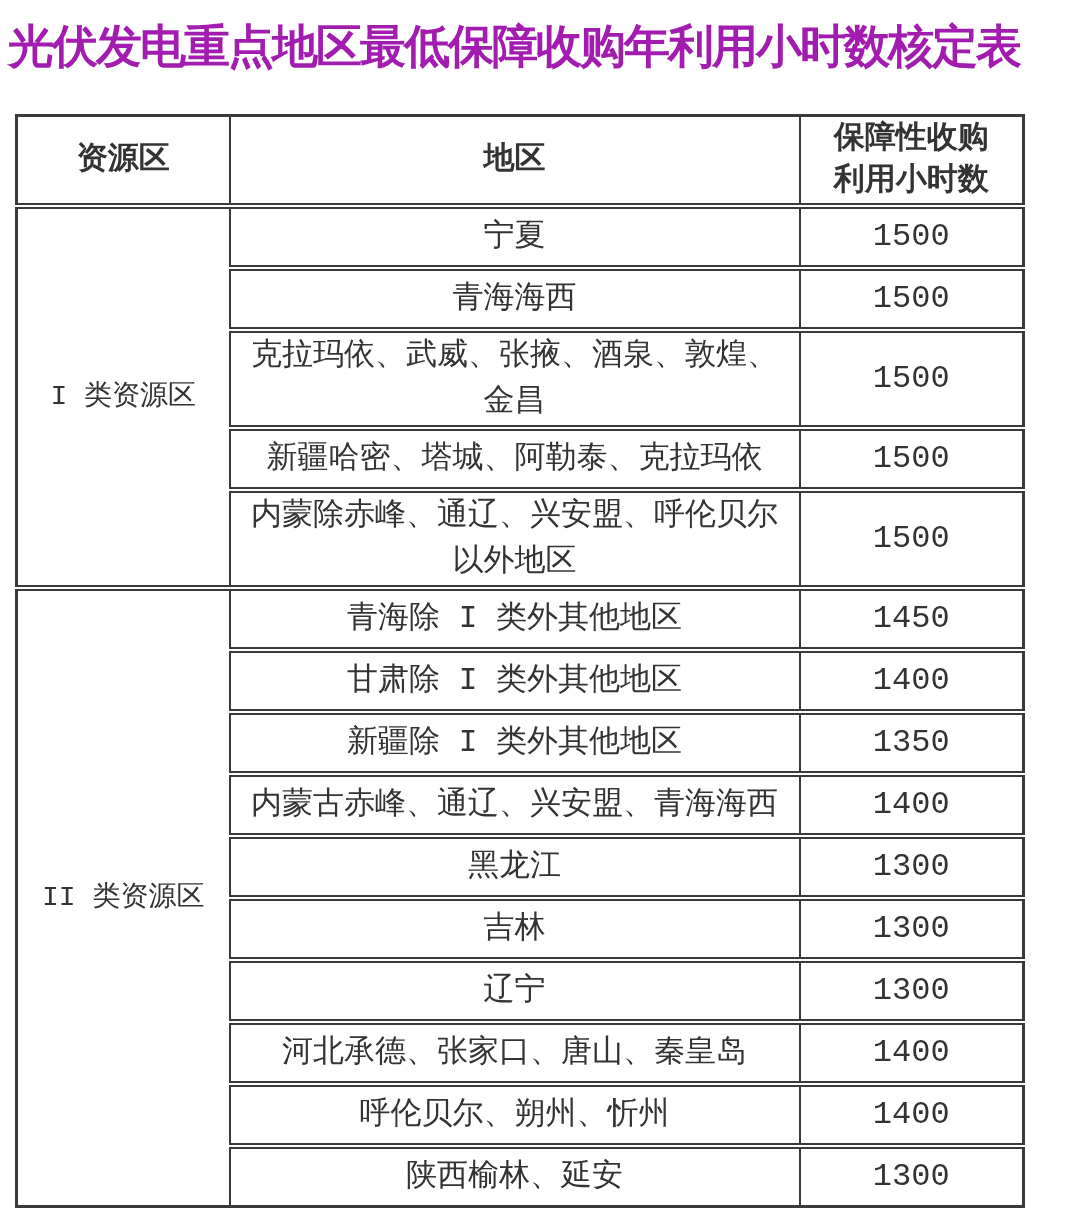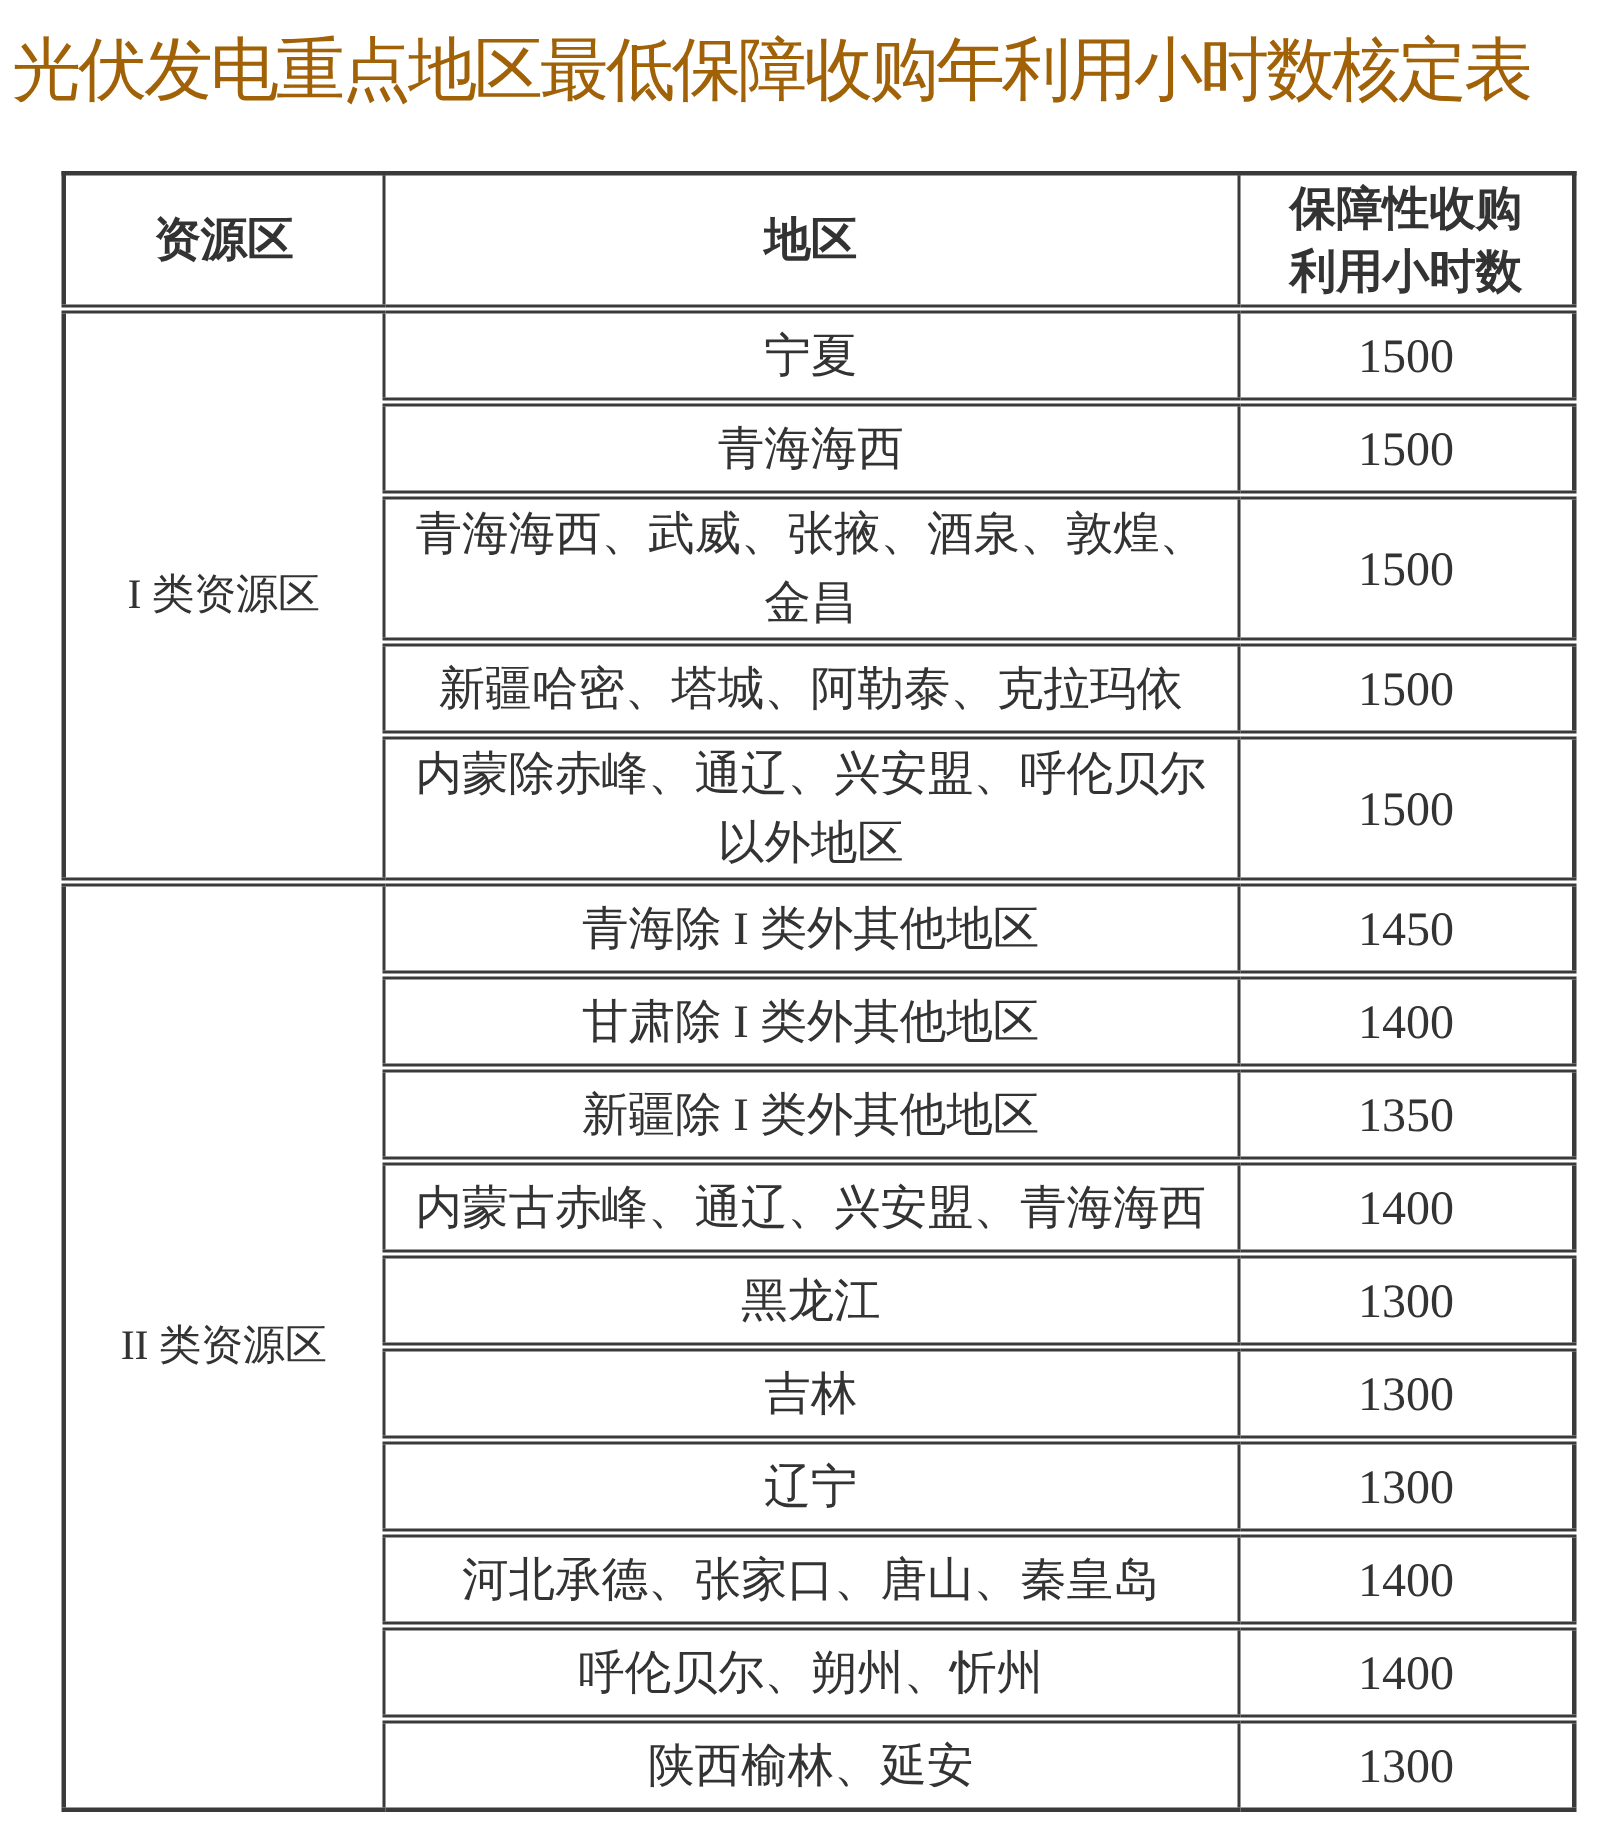--- a/index.html
+++ b/index.html
@@ -9,33 +9,33 @@
   }
   body {
     width: 1080px;
     height: 1225px;
     overflow: hidden;
     position: relative;
   }
   .title {
     margin: 18px 0 0 8px;
     font-family: "Liberation Sans", "DejaVu Sans", sans-serif;
-    font-weight: 400;
+    font-weight: 700;
     font-size: 46px;
     line-height: 1.25;
     letter-spacing: -2px;
-    color: #a16207;
+    color: #a21caf;
     white-space: nowrap;
   }
   table.hours-table {
     border-collapse: collapse;
     table-layout: fixed;
     width: 1007px;
-    margin: 38px 0 0 41px;
-    font-family: Liberation Serif, serif;
+    margin: 38px 0 0 15px;
+    font-family: Liberation Mono, monospace;
     color: #333333;
   }
   table.hours-table, th, td {
     border: 2px solid #3a3a3a;
   }
   table.hours-table {
     border-width: 3px;
   }
   th, td {
     border-bottom: 6px double #3a3a3a;
@@ -93,21 +93,21 @@
     <tr>
       <td class="zone" rowspan="5">I 类资源区</td>
       <td class="region">宁夏</td>
       <td class="hours">1500</td>
     </tr>
     <tr>
       <td class="region">青海海西</td>
       <td class="hours">1500</td>
     </tr>
     <tr>
-      <td class="region">青海海西、武威、张掖、酒泉、敦煌、
+      <td class="region">克拉玛依、武威、张掖、酒泉、敦煌、
 金昌</td>
       <td class="hours">1500</td>
     </tr>
     <tr>
       <td class="region">新疆哈密、塔城、阿勒泰、克拉玛依</td>
       <td class="hours">1500</td>
     </tr>
     <tr>
       <td class="region">内蒙除赤峰、通辽、兴安盟、呼伦贝尔
 以外地区</td>

